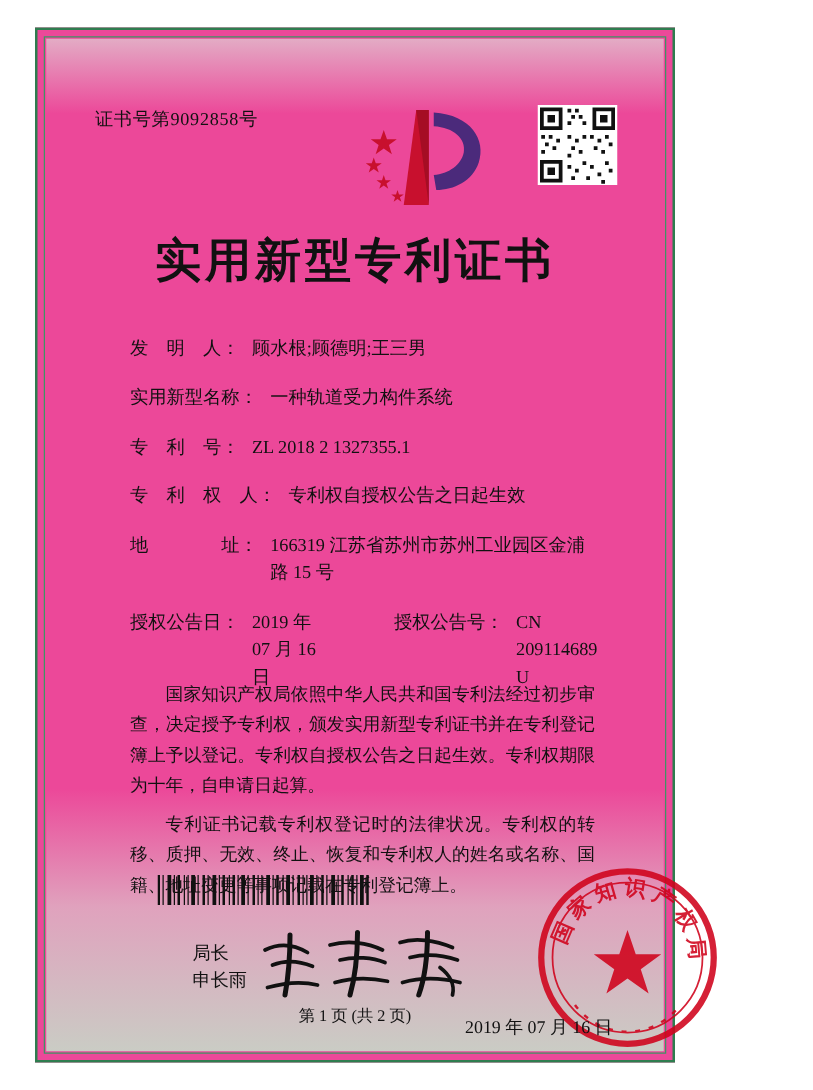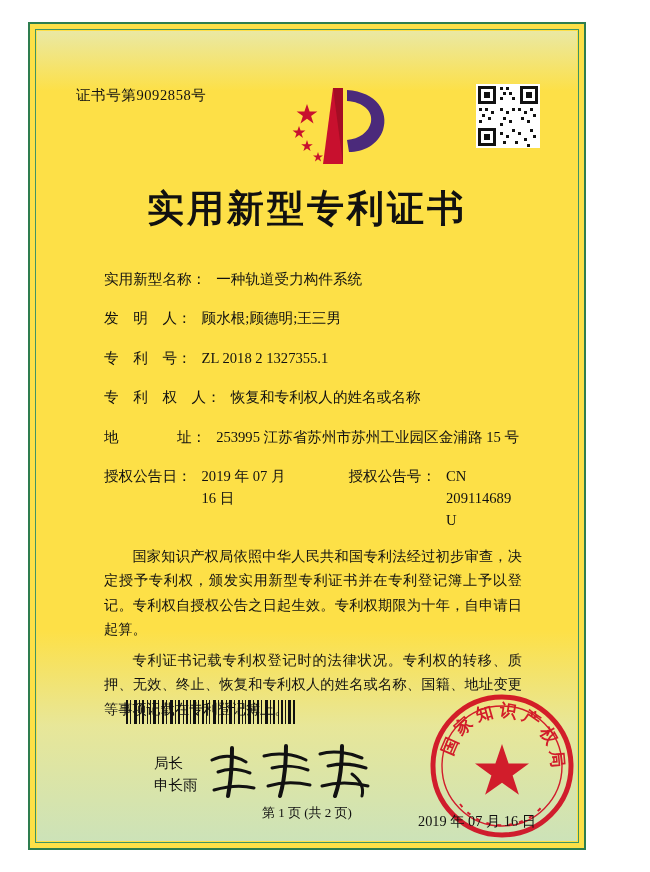--- a/index.html
+++ b/index.html
@@ -13,23 +13,23 @@
     font-family: "Liberation Serif", serif;
     color: #1a1a1a;
     position: relative;
     overflow: hidden;
   }
 
   .certificate {
     position: absolute;
     left: 28px;
     top: 22px;
-    width: 558px;
+    width: 512px;
     height: 828px;
-    background: #fde047;
+    background: #ec4899;
     border: 2px solid #2e7d4f;
     box-sizing: border-box;
   }
   .certificate-inner-border {
     position: absolute;
     left: 5px;
     top: 5px;
     right: 5px;
     bottom: 5px;
     border: 1px solid #3f9464;
@@ -270,38 +270,38 @@
         <rect x="39" y="57" width="3" height="3"></rect>
           <rect x="51" y="60" width="3" height="3"></rect>
       </g>
     </svg>
   </div>
 
   <div class="title">实用新型专利证书</div>
 
   <div class="fields">
     <div class="field-row">
+      <span class="field-label">发　明　人：</span>
+      <span class="field-value">顾水根;顾德明;王三男</span>
+    </div>
+    <div class="field-row">
       <span class="field-label">实用新型名称：</span>
       <span class="field-value">一种轨道受力构件系统</span>
-    </div>
-    <div class="field-row">
-      <span class="field-label">发　明　人：</span>
-      <span class="field-value">顾水根;顾德明;王三男</span>
     </div>
     <div class="field-row">
       <span class="field-label">专　利　号：</span>
       <span class="field-value">ZL 2018 2 1327355.1</span>
     </div>
     <div class="field-row">
       <span class="field-label">专　利　权　人：</span>
-      <span class="field-value">恢复和专利权人的姓名或名称</span>
+      <span class="field-value">专利权自授权公告之日起生效</span>
     </div>
     <div class="field-row">
       <span class="field-label">地　　　　址：</span>
-      <span class="field-value">253995  江苏省苏州市苏州工业园区金浦路 15 号</span>
+      <span class="field-value">166319  江苏省苏州市苏州工业园区金浦路 15 号</span>
     </div>
     <div class="field-row inline-two">
       <span class="field-label">授权公告日：</span>
       <span class="field-value">2019 年 07 月 16 日</span>
       <span class="field-label second-label">授权公告号：</span>
       <span class="field-value">CN 209114689 U</span>
     </div>
   </div>
 
   <div class="paragraphs">

